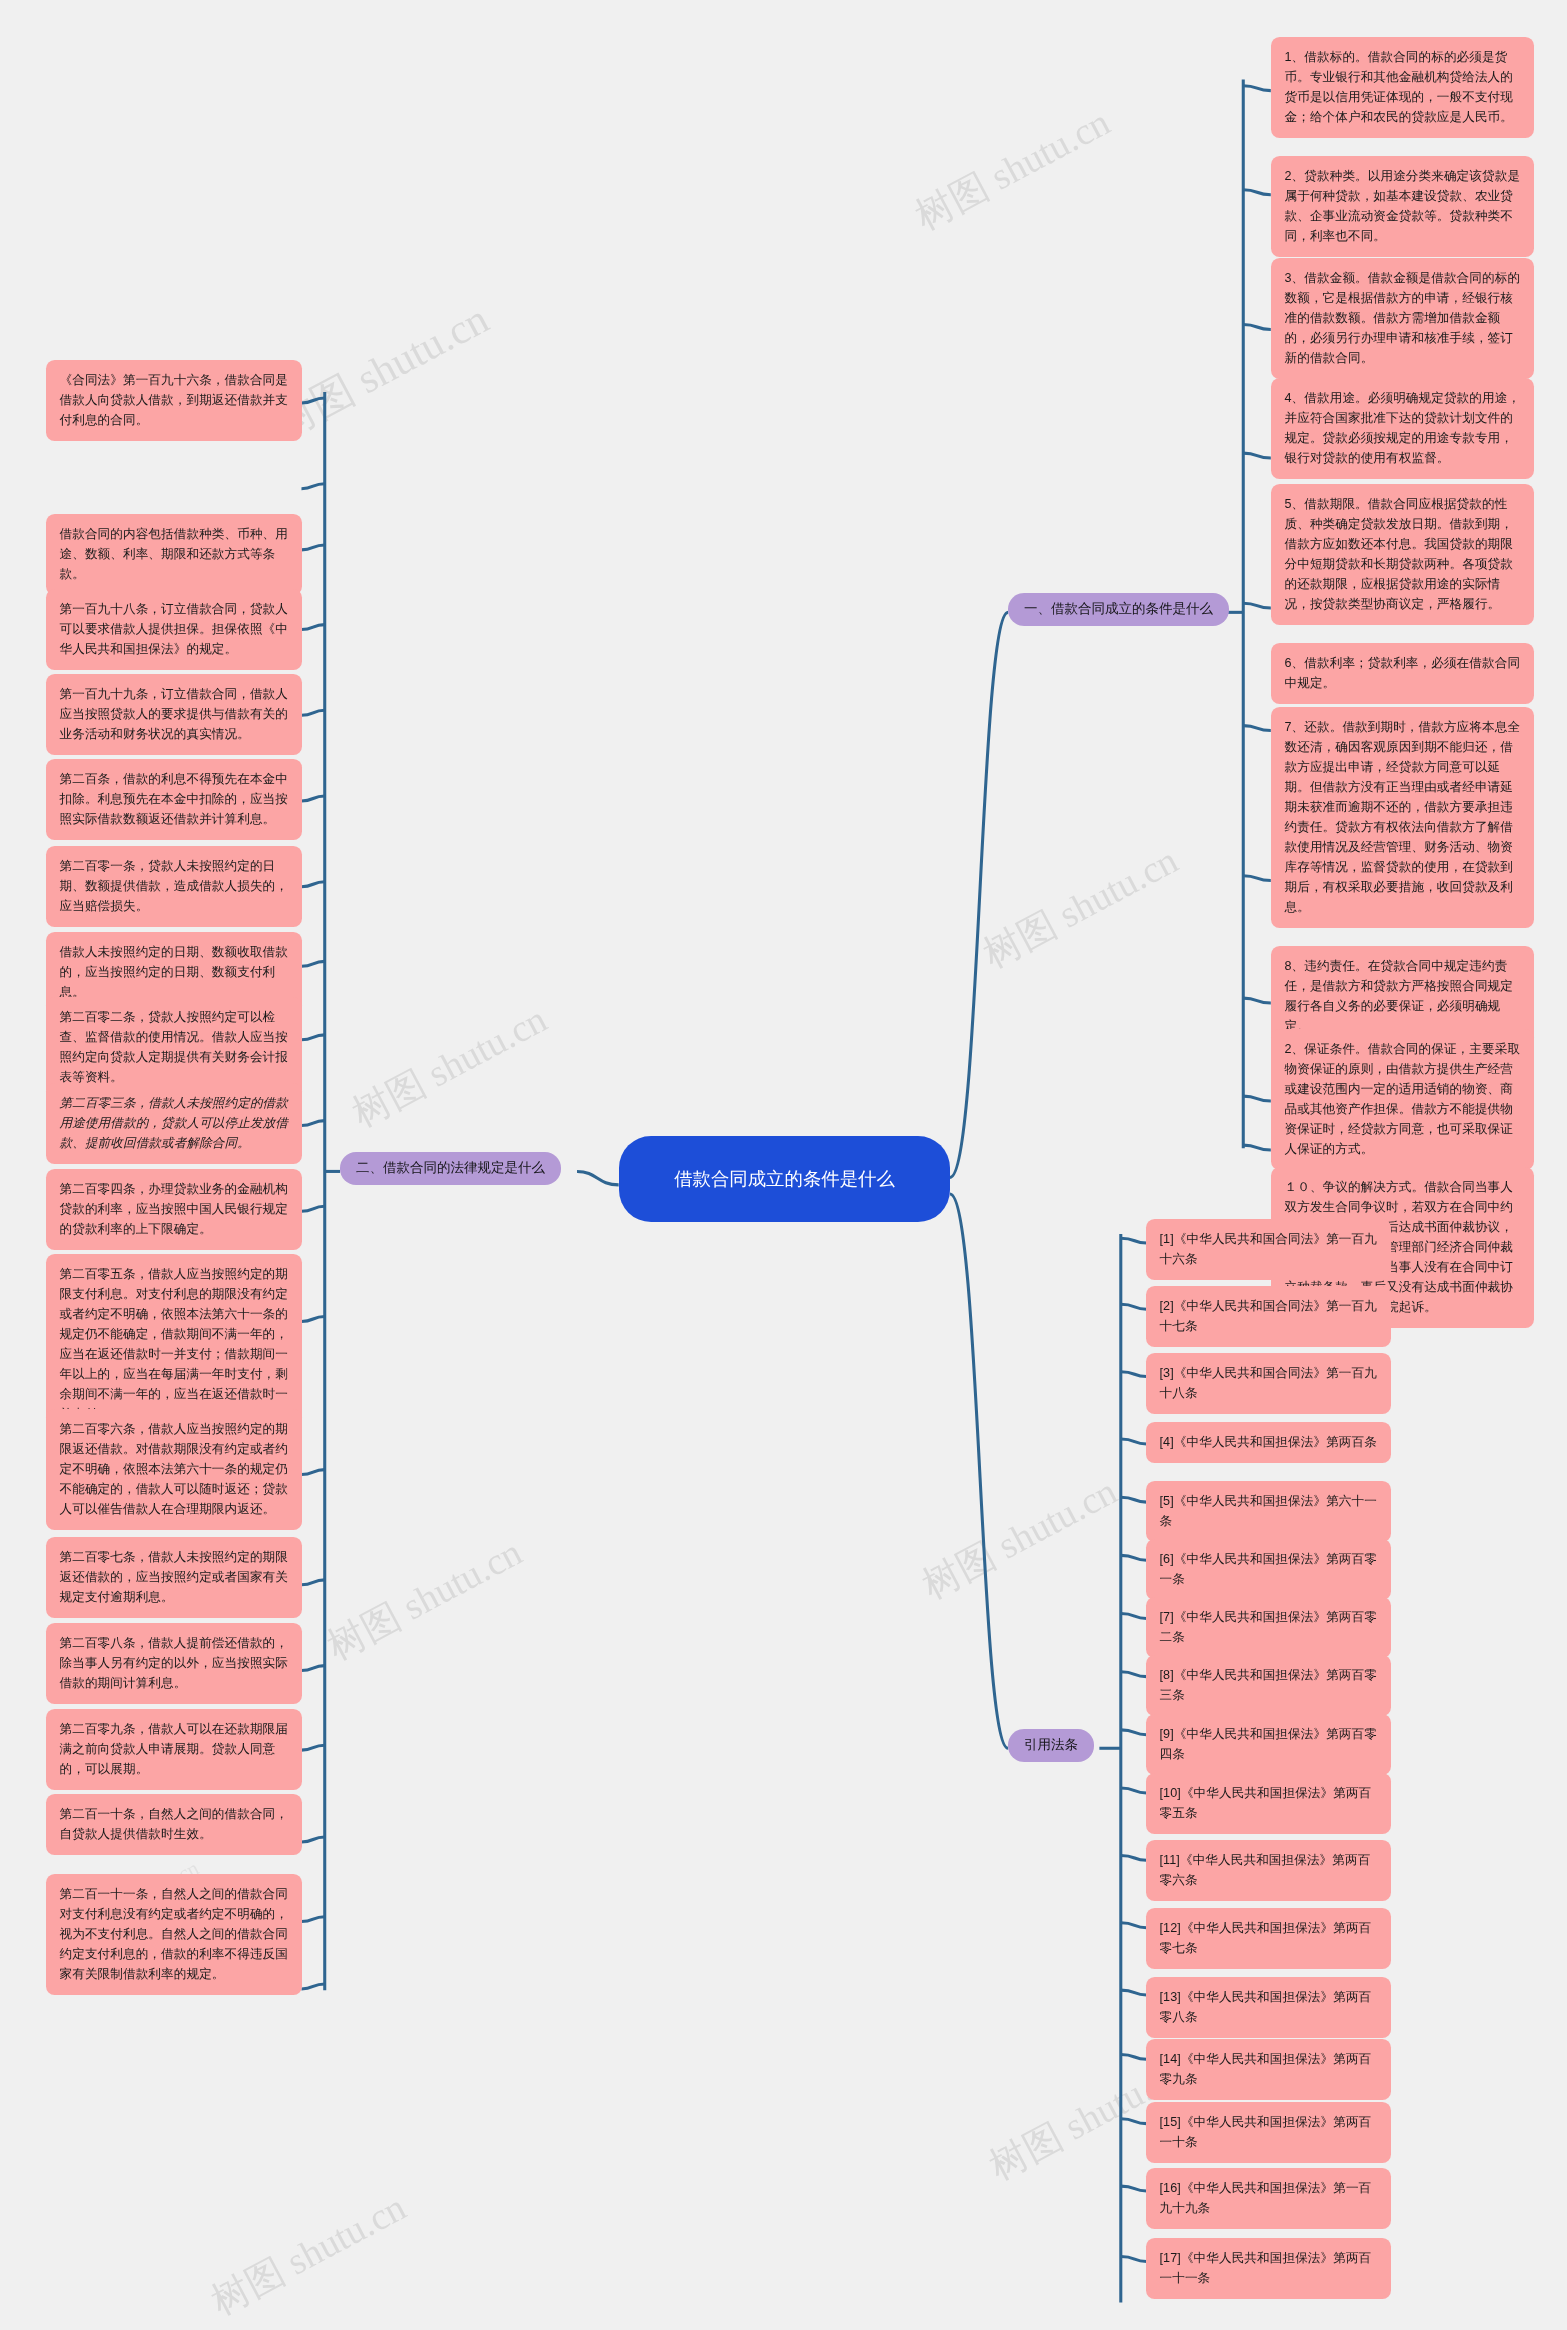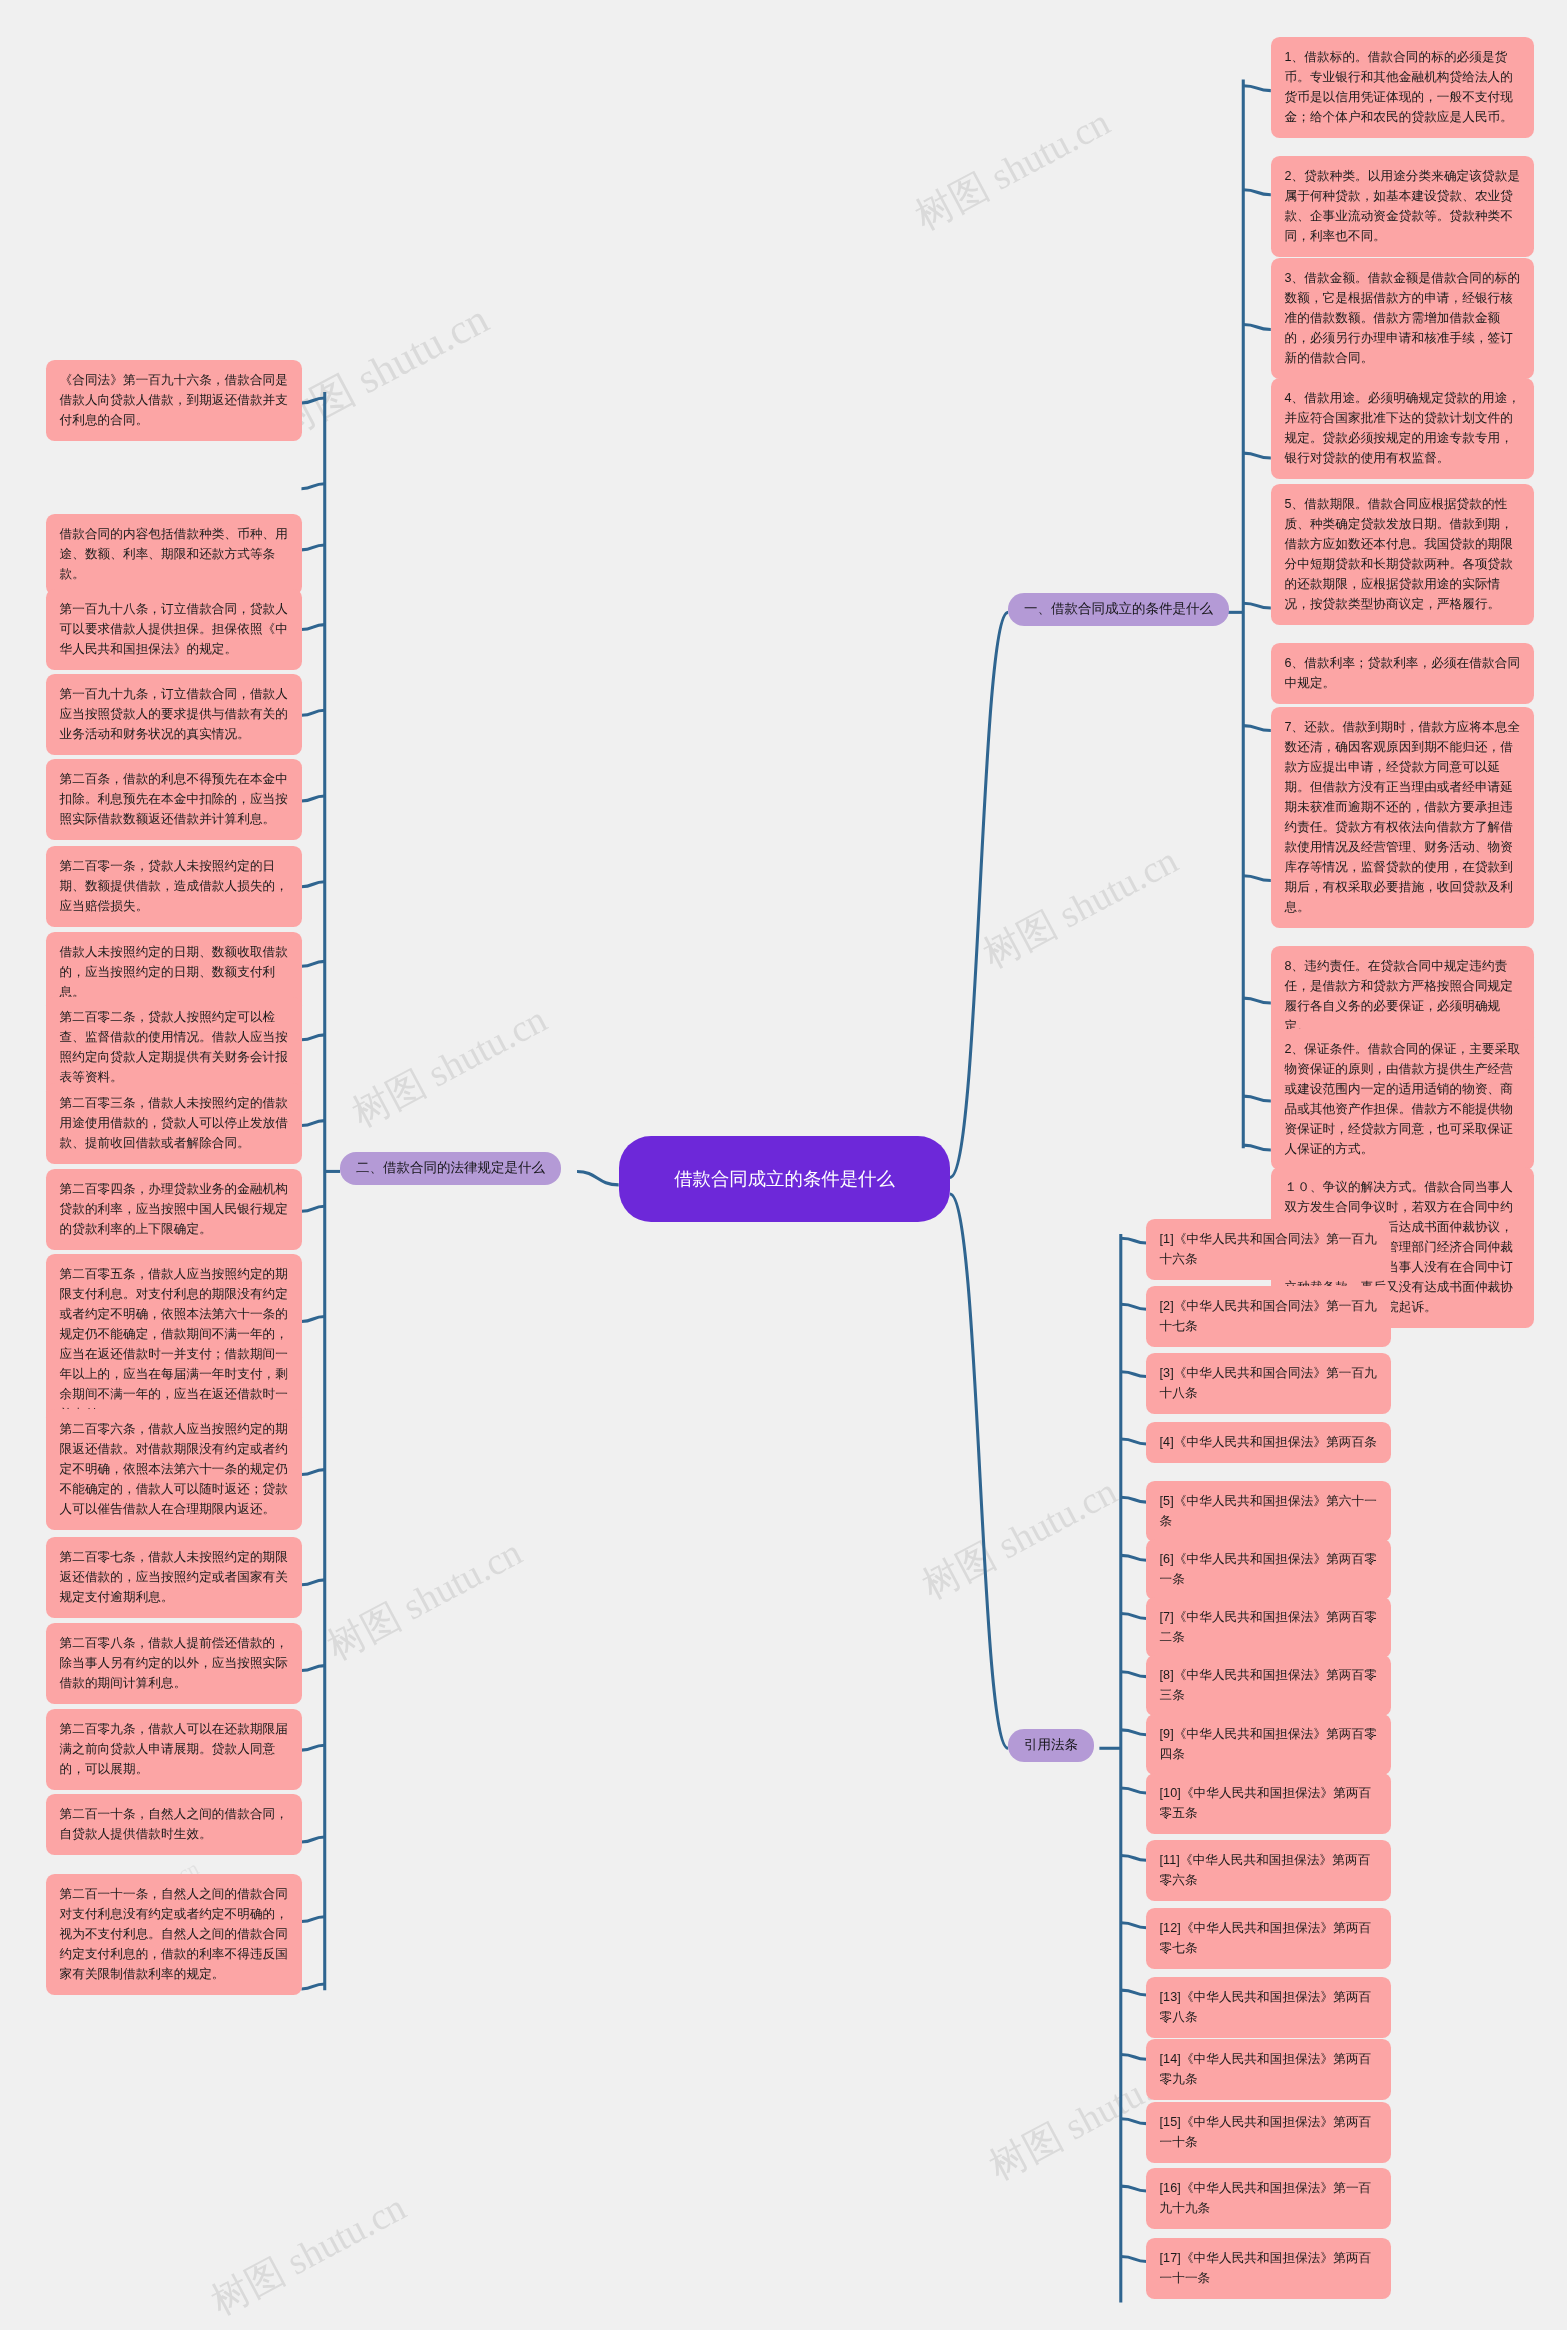--- a/index.html
+++ b/index.html
@@ -39,21 +39,21 @@
     color:#16161a;
     font-size:13.5px;
     line-height:18.4px;
     padding:7.3px 16px;
     box-sizing:border-box;
     text-align:center;
     white-space:nowrap;
   }
   .root{
     position:absolute;
-    background:#6d28d9;
+    background:#1d4ed8;
     border-radius:32px;
     color:#ffffff;
     font-size:18.4px;
     line-height:26px;
     padding:13.5px 22px;
     box-sizing:border-box;
     text-align:center;
     display:flex;align-items:center;justify-content:center;
   }
 </style>
@@ -146,21 +146,21 @@
   <div class="branch" style="left:1008px;top:1729px;">引用法条</div>
 
   <div class="leaf" style="left:46px;top:360px;width:256px;">《合同法》第一百九十六条，借款合同是借款人向贷款人借款，到期返还借款并支付利息的合同。</div>
   <div class="leaf" style="left:46px;top:514px;width:256px;">借款合同的内容包括借款种类、币种、用途、数额、利率、期限和还款方式等条款。</div>
   <div class="leaf" style="left:46px;top:589px;width:256px;">第一百九十八条，订立借款合同，贷款人可以要求借款人提供担保。担保依照《中华人民共和国担保法》的规定。</div>
   <div class="leaf" style="left:46px;top:674px;width:256px;">第一百九十九条，订立借款合同，借款人应当按照贷款人的要求提供与借款有关的业务活动和财务状况的真实情况。</div>
   <div class="leaf" style="left:46px;top:759px;width:256px;">第二百条，借款的利息不得预先在本金中扣除。利息预先在本金中扣除的，应当按照实际借款数额返还借款并计算利息。</div>
   <div class="leaf" style="left:46px;top:846px;width:256px;">第二百零一条，贷款人未按照约定的日期、数额提供借款，造成借款人损失的，应当赔偿损失。</div>
   <div class="leaf" style="left:46px;top:932px;width:256px;">借款人未按照约定的日期、数额收取借款的，应当按照约定的日期、数额支付利息。</div>
   <div class="leaf" style="left:46px;top:997px;width:256px;">第二百零二条，贷款人按照约定可以检查、监督借款的使用情况。借款人应当按照约定向贷款人定期提供有关财务会计报表等资料。</div>
-  <div class="leaf" style="left:46px;top:1083px;width:256px;">第二百零三条，借款人未按照约定的借款用途使用借款的，贷款人可以停止发放借款、提前收回借款或者解除合同。</div>
+  <div class="leaf" style="left:46px;top:1083px;width:256px;font-style:italic;">第二百零三条，借款人未按照约定的借款用途使用借款的，贷款人可以停止发放借款、提前收回借款或者解除合同。</div>
   <div class="leaf" style="left:46px;top:1169px;width:256px;">第二百零四条，办理贷款业务的金融机构贷款的利率，应当按照中国人民银行规定的贷款利率的上下限确定。</div>
   <div class="leaf" style="left:46px;top:1254px;width:256px;">第二百零五条，借款人应当按照约定的期限支付利息。对支付利息的期限没有约定或者约定不明确，依照本法第六十一条的规定仍不能确定，借款期间不满一年的，应当在返还借款时一并支付；借款期间一年以上的，应当在每届满一年时支付，剩余期间不满一年的，应当在返还借款时一并支付。</div>
   <div class="leaf" style="left:46px;top:1409px;width:256px;">第二百零六条，借款人应当按照约定的期限返还借款。对借款期限没有约定或者约定不明确，依照本法第六十一条的规定仍不能确定的，借款人可以随时返还；贷款人可以催告借款人在合理期限内返还。</div>
   <div class="leaf" style="left:46px;top:1537px;width:256px;">第二百零七条，借款人未按照约定的期限返还借款的，应当按照约定或者国家有关规定支付逾期利息。</div>
   <div class="leaf" style="left:46px;top:1623px;width:256px;">第二百零八条，借款人提前偿还借款的，除当事人另有约定的以外，应当按照实际借款的期间计算利息。</div>
   <div class="leaf" style="left:46px;top:1709px;width:256px;">第二百零九条，借款人可以在还款期限届满之前向贷款人申请展期。贷款人同意的，可以展期。</div>
   <div class="leaf" style="left:46px;top:1874px;width:256px;">第二百一十一条，自然人之间的借款合同对支付利息没有约定或者约定不明确的，视为不支付利息。自然人之间的借款合同约定支付利息的，借款的利率不得违反国家有关限制借款利率的规定。</div>
   <div class="leaf" style="left:46px;top:1794px;width:256px;">第二百一十条，自然人之间的借款合同，自贷款人提供借款时生效。</div>
 
   <div class="leaf" style="left:1271px;top:37px;width:263px;">1、借款标的。借款合同的标的必须是货币。专业银行和其他金融机构贷给法人的货币是以信用凭证体现的，一般不支付现金；给个体户和农民的贷款应是人民币。</div>

